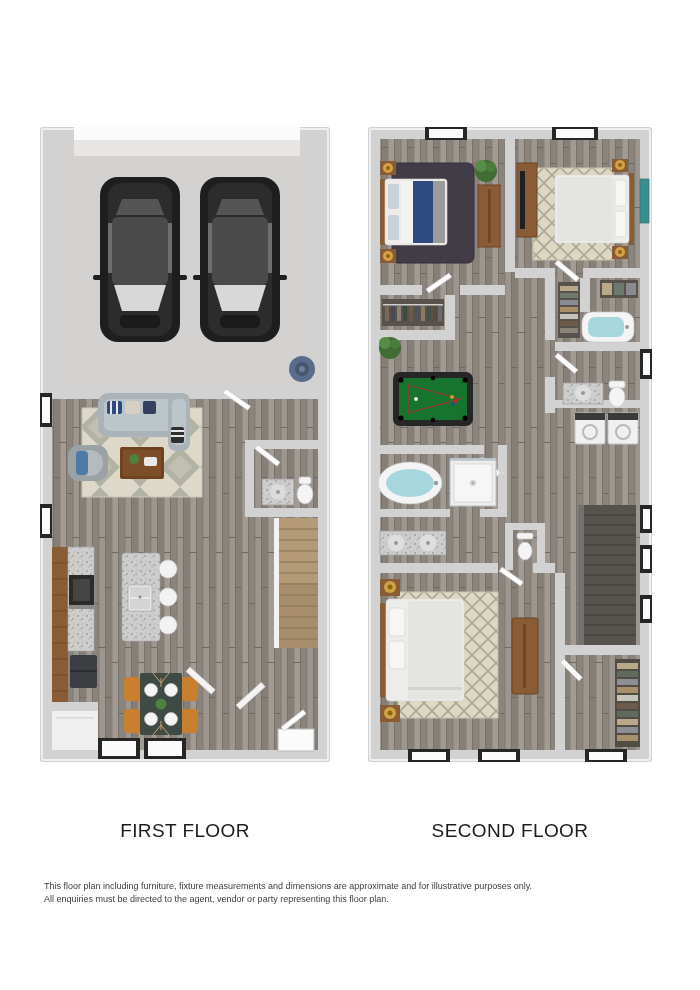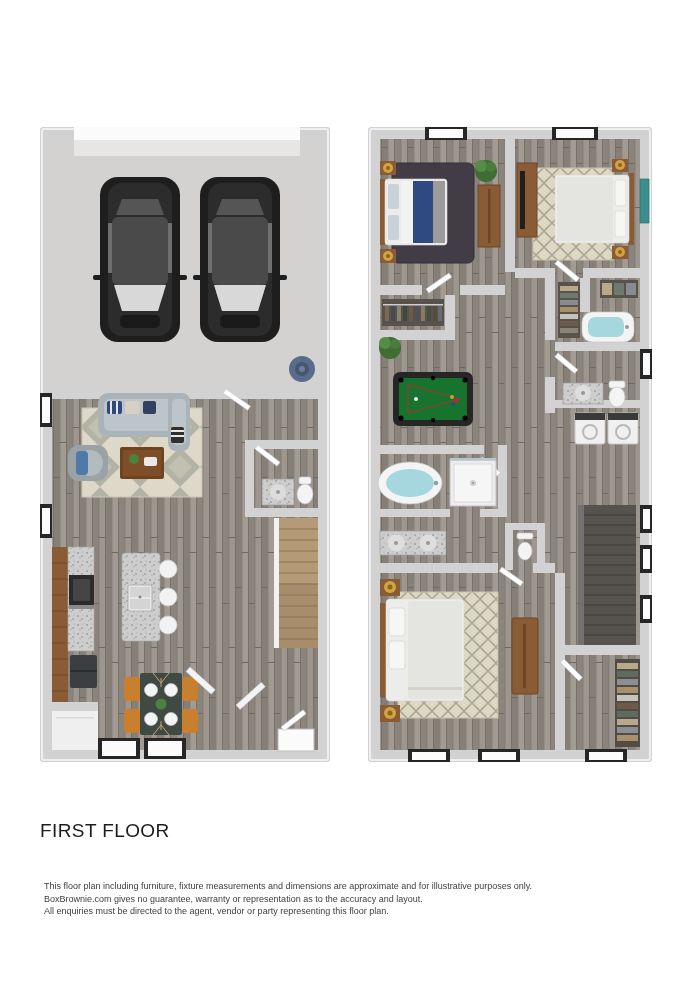--- a/index.html
+++ b/index.html
@@ -2,21 +2,21 @@
 <html style="--background: #ffffff; --wall: #d2d2d2; --concrete-floor: #d3d2d0; --wood-floor: #948d86; --window-frame: #262626; --window-glass: #fbfbfb; --car-body: #1e1e1e; --car-roof: #4a4a4a; --car-glass: #d8d8d8; --water-heater-blue: #5a6c8b; --sofa-gray: #bcc5c9; --accent-navy: #2e4a80; --armchair-blue: #4f79a8; --rug-cream: #ddd8c8; --rug-dark-shag: #423c46; --wood-furniture: #8a5c36; --granite: #cdcdcd; --appliance-dark: #2b2b2b; --stool-white: #f2f2f2; --dining-chair-orange: #c8802f; --dining-table: #3f4a45; --stair-wood-light: #b49a77; --stair-wood-dark: #56524d; --pool-felt-green: #17742e; --pool-frame: #262626; --bath-water-blue: #a6d7de; --fixture-white: #f4f4f4; --bed-linen: #ececea; --lamp-gold: #d2a245; --plant-green: #4e8040; --art-teal: #3b8e8e; --trellis-rug: #ded8c2; --label-text: #1c1c1c; --disclaimer-text: #3d3d3d;"><head>
 <meta charset="utf-8">
 <style>
   html,body{margin:0;padding:0;background:#fff;}
   .canvas{position:relative;width:700px;height:990px;background:var(--background,#fff);
           overflow:hidden;font-family:"Liberation Sans",sans-serif;}
   .plan{position:absolute;}
   .plan-first{left:40px;top:127px;}
   .plan-second{left:368px;top:127px;}
   .floor-label{position:absolute;top:820px;font-size:19px;line-height:22px;
-               color:var(--label-text,#1c1c1c);text-align:left;letter-spacing:.4px;}
+               color:var(--label-text,#1c1c1c);text-align:center;letter-spacing:.4px;}
   .label-first{left:40px;width:290px;}
   .label-second{left:368px;width:284px;}
   .disclaimer{position:absolute;left:44px;top:880px;font-size:9px;line-height:12.5px;
               color:var(--disclaimer-text,#3d3d3d);}
   
   .wall{fill:var(--wall,#d2d2d2);}
   .wallhl{fill:none;stroke:#efefef;stroke-width:2;}
   .concrete{fill:var(--concrete-floor,#d3d2d0);}
   .frame{fill:var(--window-frame,#262626);}
   .glassW{fill:var(--window-glass,#fbfbfb);}
@@ -548,20 +548,20 @@
           <rect class="glassW" x="114" y="625" width="34" height="8"></rect>
     </g>
     <g>
       <rect class="frame" x="217" y="622" width="42" height="13"></rect>
           <rect class="glassW" x="221" y="625" width="34" height="8"></rect>
     </g>
   </svg>
   </div>
 
   <div class="floor-label label-first">FIRST FLOOR</div>
+  <div class="floor-label label-second">SECOND FLOOR</div>
 
   <div class="disclaimer">
     <div>This floor plan including furniture, fixture measurements and dimensions are approximate and for illustrative purposes only.</div>
-    <div>BoxBrownie.com gives no guarantee, warranty or representation as to the accuracy and layout.</div>
     <div>All enquiries must be directed to the agent, vendor or party representing this floor plan.</div>
   </div>
 
 </div>
 
 </body></html>

